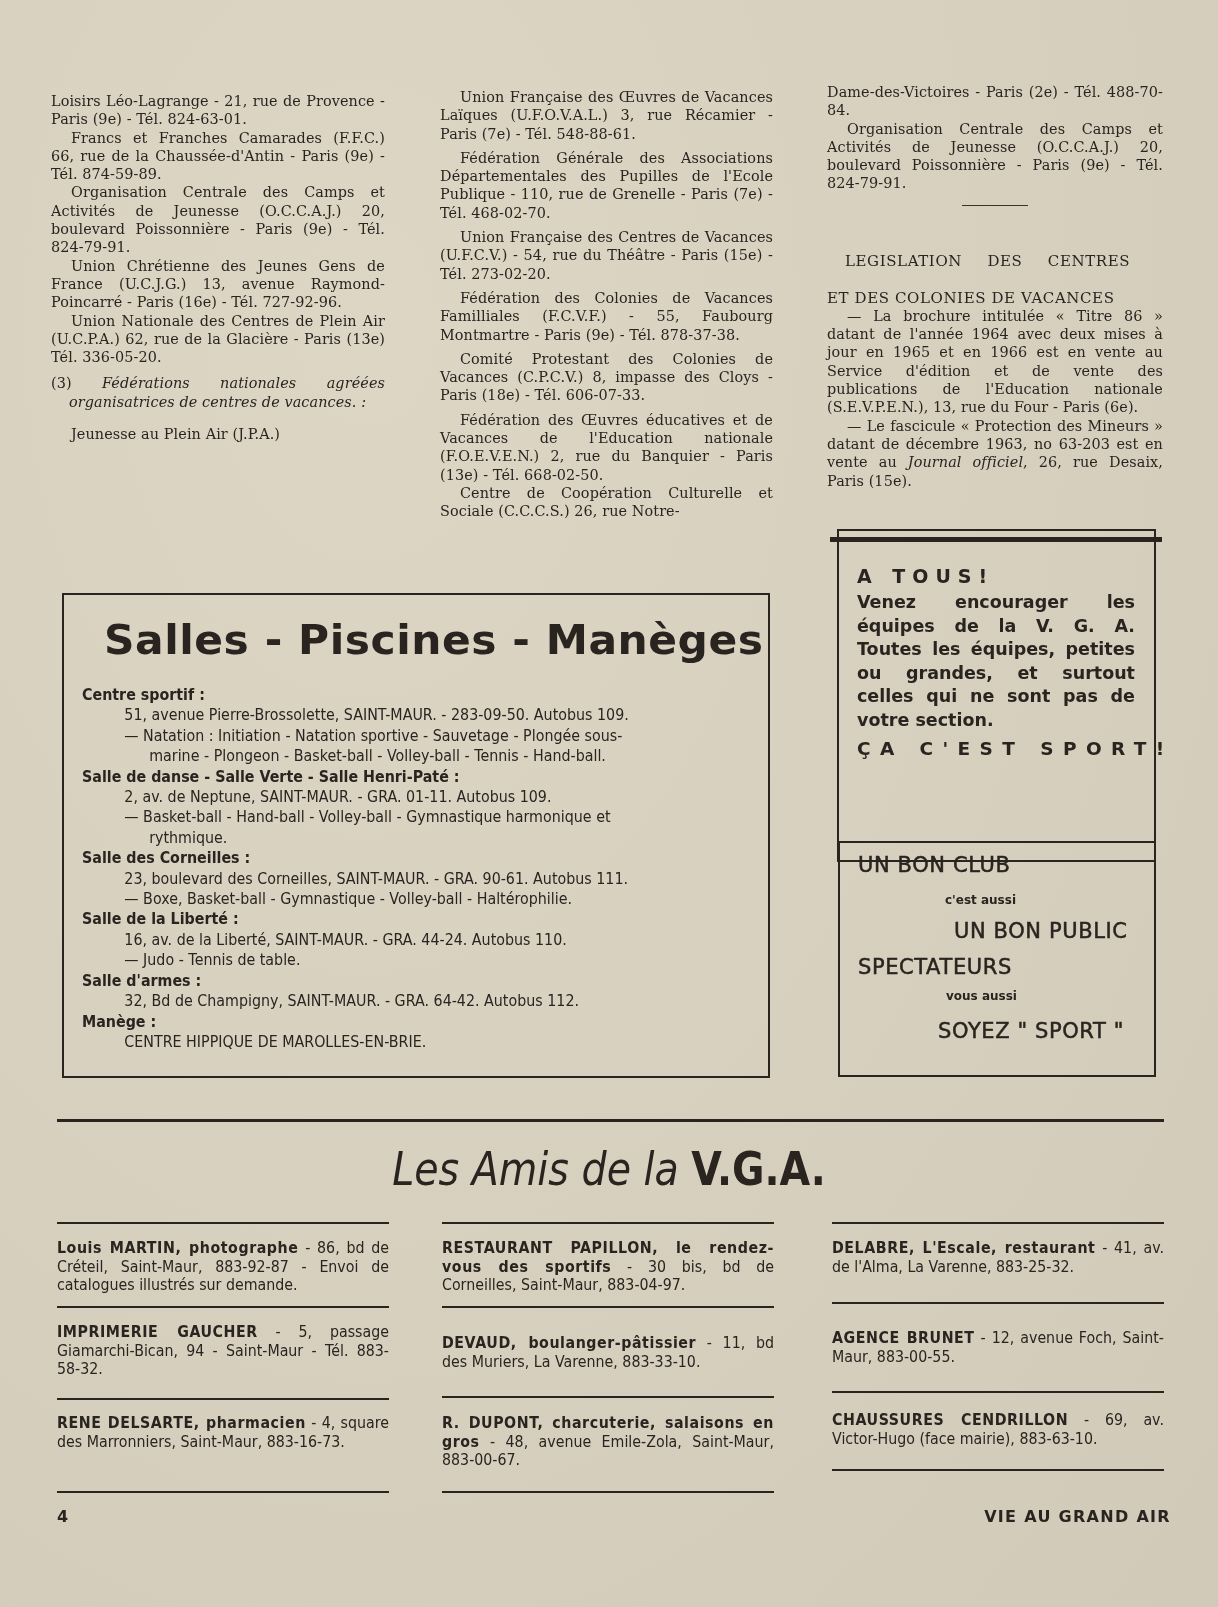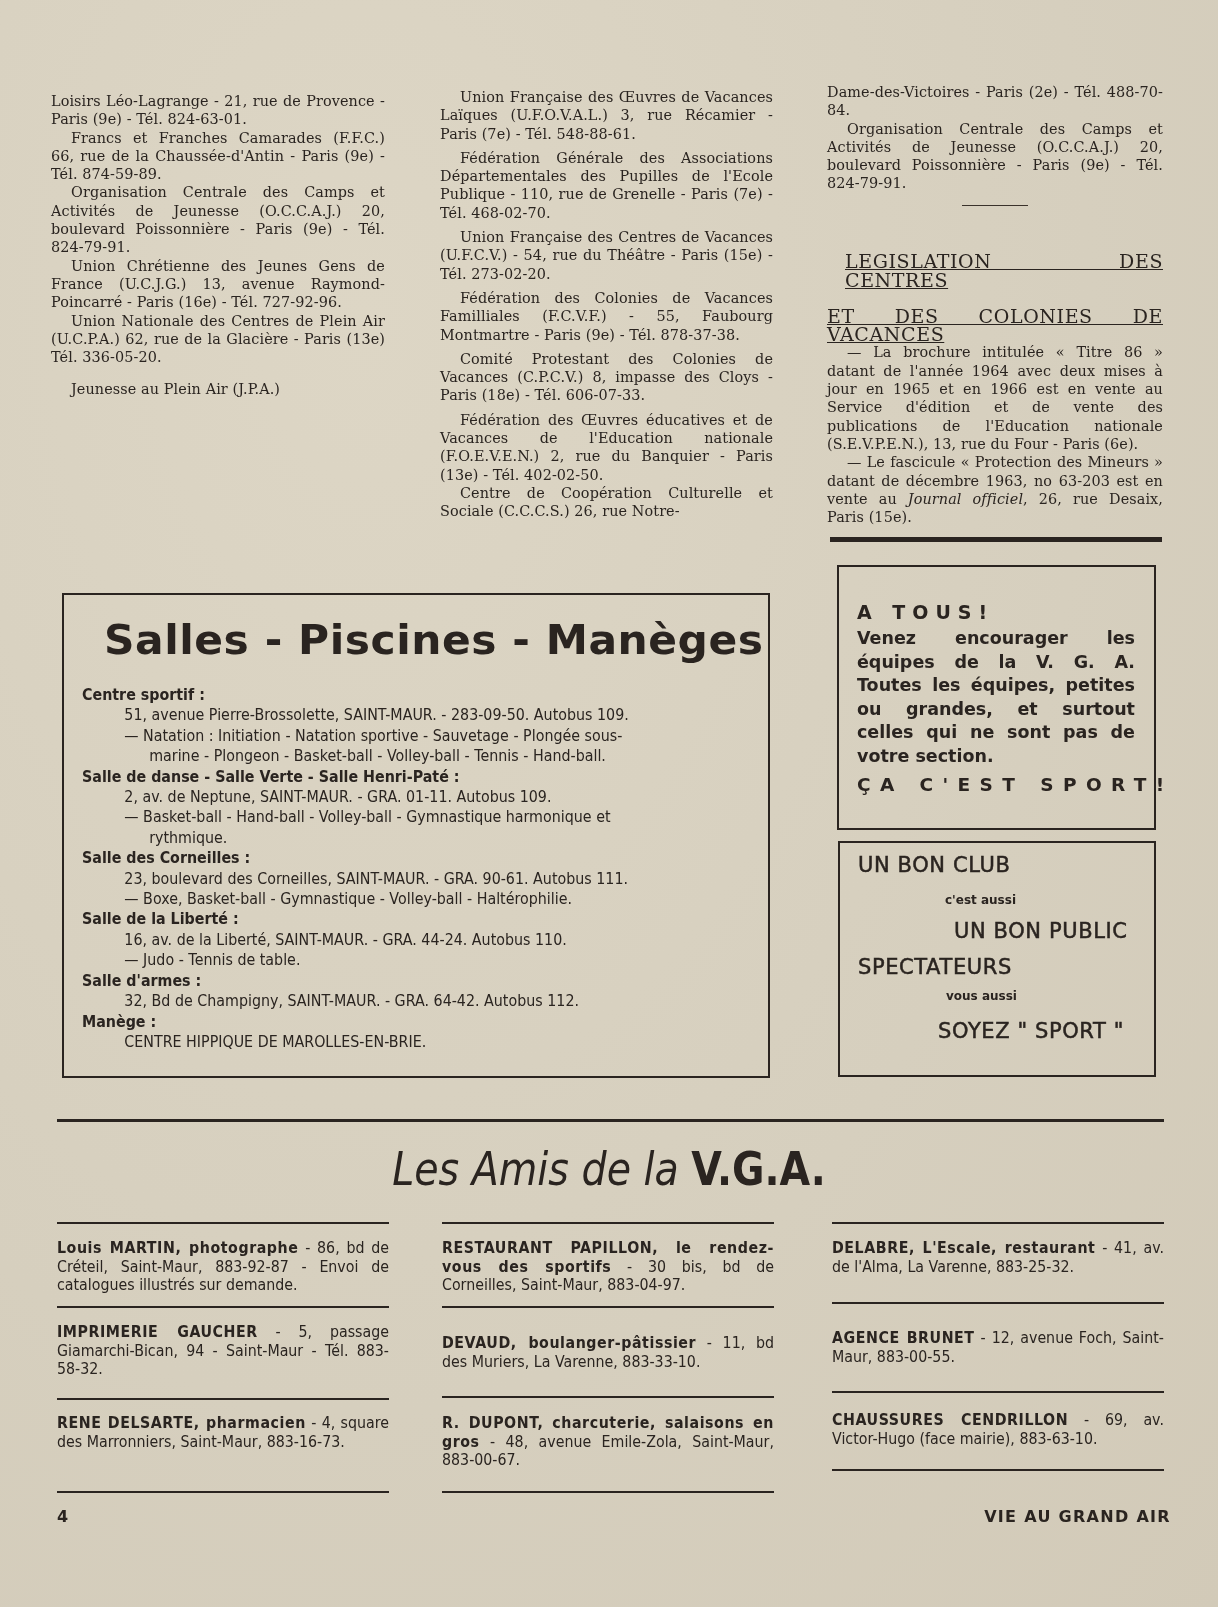--- a/index.html
+++ b/index.html
@@ -15,37 +15,37 @@
   .col p { margin: 0; text-indent: 20px; }
   .col p.gap { margin-top: 6px; }
   .col p.noind { text-indent: 0; }
   .col .note { text-indent: 0; margin-top: 8px; padding-left: 18px; }
   .col .note .num { margin-left: -18px; font-style: normal; }
   .col .note em { font-style: italic; }
   #col1 { left: 51px; width: 334px; top: 92px; }
   #col2 { left: 440px; width: 333px; top: 88px; }
   #col3 { left: 827px; width: 336px; top: 83px; }
   .short-rule { width: 66px; height: 1.5px; background: #3a322b; margin: 12px auto 46px auto; }
-  .legis-head { text-indent: 0 !important; letter-spacing: 0.6px; font-size: 19px; text-decoration: underline; }
+  .legis-head { text-indent: 0 !important; letter-spacing: 0.6px; font-size: 15px; }
   .legis-head.first { padding-left: 18px; word-spacing: 20px; }
 
   .thick-rule { position: absolute; background: #2a2420; }
 
   
   #salles { position: absolute; left: 62px; top: 593px; width: 708px; height: 485px; border-left: 2px solid #2a2420; border-right: 2px solid #2a2420; border-bottom: 2px solid #2a2420; border-top: 2.5px solid #2a2420; box-sizing: border-box; }
   #salles-title { position: absolute; left: 40px; top: 22px; font-family: "DejaVu Sans", sans-serif; font-weight: bold; font-size: 40px; letter-spacing: 0.5px; transform: scaleX(1.06); transform-origin: left; color: #2a2420; }
   #salles-body { position: absolute; left: 18px; top: 90px; right: 14px; font-family: "DejaVu Sans", sans-serif; font-size: 15.5px; line-height: 20.4px; transform: scaleX(0.92); transform-origin: left; width: 740px; }
   #salles-body .h { font-weight: bold; }
   #salles-body .l1 { padding-left: 46px; }
   #salles-body .l2 { padding-left: 46px; }
   #salles-body .l2c { padding-left: 73px; }
 
   
   .rbox { position: absolute; border: 2px solid #2a2420; box-sizing: border-box; font-family: "DejaVu Sans", sans-serif; font-weight: bold; }
-  #tous { left: 837px; top: 565px; width: 319px; height: 265px; }
+  #tous { left: 837px; top: 529px; width: 319px; height: 333px; }
   #tous .a { position: absolute; left: 18px; top: 34px; font-size: 19px; letter-spacing: 7px; }
   #tous .body { position: absolute; left: 18px; top: 60px; width: 278px; font-size: 17.5px; line-height: 23.5px; text-align: justify; }
   #tous .sport { position: absolute; left: 18px; top: 207px; width: 280px; font-size: 18.5px; letter-spacing: 9.4px; white-space: nowrap; }
   #club { left: 838px; top: 841px; width: 318px; height: 236px; font-weight: bold; }
   #club div { position: absolute; white-space: nowrap; }
   #club .big { font-size: 21px; letter-spacing: 0.6px; font-weight: normal; -webkit-text-stroke: 0.5px #2a2420; }
   #club .small { font-size: 12px; }
 
   
   #amis-title { position: absolute; left: 0; width: 1218px; top: 1142px; text-align: center; font-family: "DejaVu Sans", sans-serif; font-size: 46px; letter-spacing: 0; transform: scaleX(0.86); }
@@ -64,30 +64,31 @@
 </style>
 </head>
 <body>
 
 <div id="col1" class="col">
   <p class="noind">Loisirs Léo-Lagrange - 21, rue de Provence - Paris (9e) - Tél. 824-63-01.</p>
   <p>Francs et Franches Camarades (F.F.C.) 66, rue de la Chaussée-d'Antin - Paris (9e) - Tél. 874-59-89.</p>
   <p>Organisation Centrale des Camps et Activités de Jeunesse (O.C.C.A.J.) 20, boulevard Poissonnière - Paris (9e) - Tél. 824-79-91.</p>
   <p>Union Chrétienne des Jeunes Gens de France (U.C.J.G.) 13, avenue Raymond-Poincarré - Paris (16e) - Tél. 727-92-96.</p>
   <p>Union Nationale des Centres de Plein Air (U.C.P.A.) 62, rue de la Glacière - Paris (13e) Tél. 336-05-20.</p>
+  <p class="note"><span class="num">(3)</span> <em>Fédérations nationales agréées organisatrices de centres de vacances. :</em></p>
   <p class="gap" style="margin-top:14px">Jeunesse au Plein Air (J.P.A.)</p>
 </div>
 
 <div id="col2" class="col">
   <p>Union Française des Œuvres de Vacances Laïques (U.F.O.V.A.L.) 3, rue Récamier - Paris (7e) - Tél. 548-88-61.</p>
   <p class="gap">Fédération Générale des Associations Départementales des Pupilles de l'Ecole Publique - 110, rue de Grenelle - Paris (7e) - Tél. 468-02-70.</p>
   <p class="gap">Union Française des Centres de Vacances (U.F.C.V.) - 54, rue du Théâtre - Paris (15e) - Tél. 273-02-20.</p>
   <p class="gap">Fédération des Colonies de Vacances Familliales (F.C.V.F.) - 55, Faubourg Montmartre - Paris (9e) - Tél. 878-37-38.</p>
   <p class="gap">Comité Protestant des Colonies de Vacances (C.P.C.V.) 8, impasse des Cloys - Paris (18e) - Tél. 606-07-33.</p>
-  <p class="gap">Fédération des Œuvres éducatives et de Vacances de l'Education nationale (F.O.E.V.E.N.) 2, rue du Banquier - Paris (13e) - Tél. 402-02-50.</p>
+  <p class="gap">Fédération des Œuvres éducatives et de Vacances de l'Education nationale (F.O.E.V.E.N.) 2, rue du Banquier - Paris (13e) - Tél. 668-02-50.</p>
   <p>Centre de Coopération Culturelle et Sociale (C.C.C.S.) 26, rue Notre-</p>
 </div>
 
 <div id="col3" class="col">
   <p class="noind">Dame-des-Victoires - Paris (2e) - Tél. 488-70-84.</p>
   <p>Organisation Centrale des Camps et Activités de Jeunesse (O.C.C.A.J.) 20, boulevard Poissonnière - Paris (9e) - Tél. 824-79-91.</p>
   <div class="short-rule"></div>
   <p class="legis-head first">LEGISLATION DES CENTRES</p>
   <p class="legis-head" style="margin-top:18px;">ET DES COLONIES DE VACANCES</p>
   <p>— La brochure intitulée « Titre 86 » datant de l'année 1964 avec deux mises à jour en 1965 et en 1966 est en vente au Service d'édition et de vente des publications de l'Education nationale (S.E.V.P.E.N.), 13, rue du Four - Paris (6e).</p>

